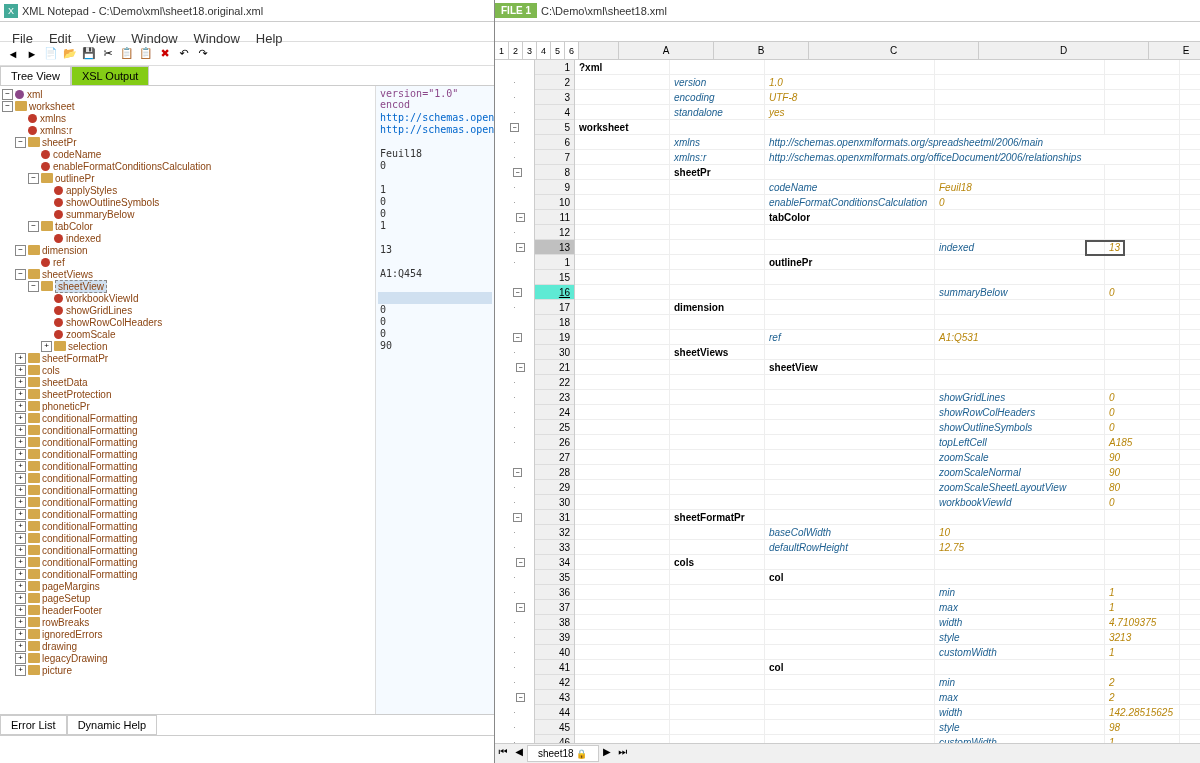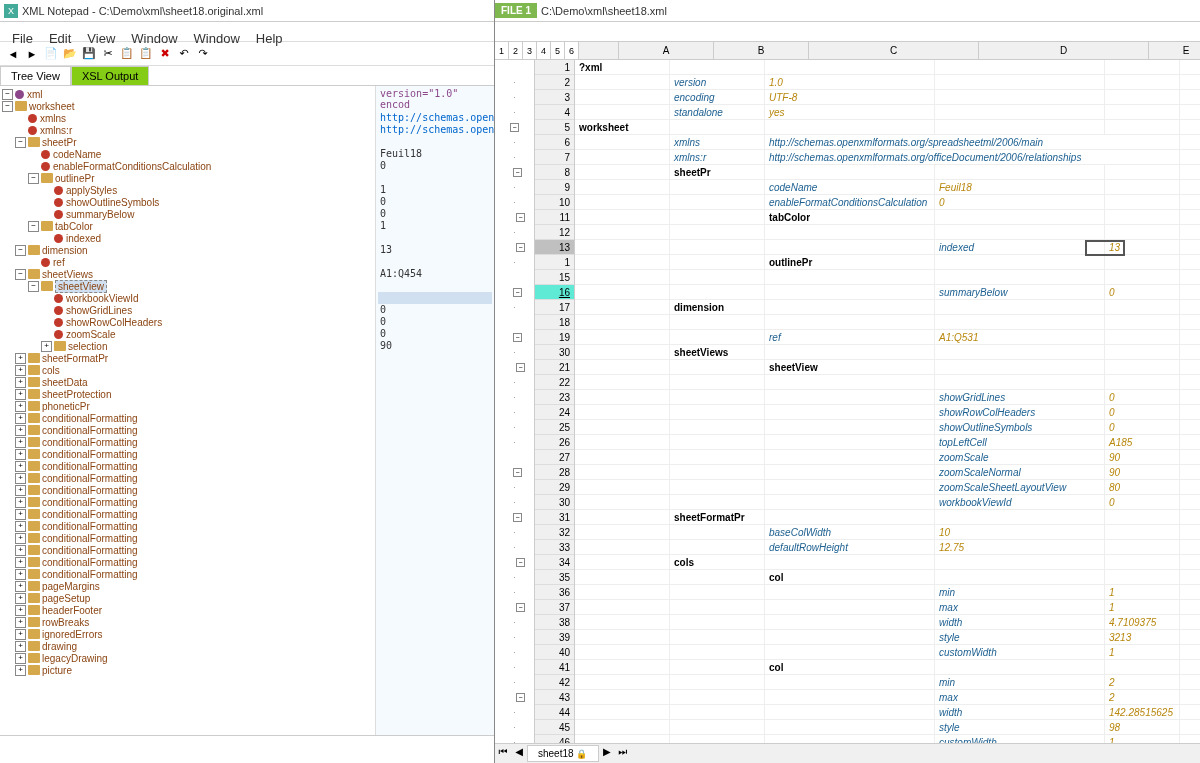--- a/index.html
+++ b/index.html
@@ -471,20 +471,24 @@
         <div class="val-row"></div>
         <div class="val-row"></div>
         <div class="val-row"></div>
         <div class="val-row"></div>
         <div class="val-row"></div>
         <div class="val-row"></div>
         <div class="val-row"></div>
         <div class="val-row"></div>
       </div>
   </div>
+  <div class="bottom-tabs" id="bottom-tabs">
+      <div class="bottom-tab">Error List</div>
+      <div class="bottom-tab">Dynamic Help</div>
+    </div>
   <div style="height:28px;border-top:1px solid #ccc"></div>
 </div>
 
 <div class="right-panel">
   <div class="file-header">
     <span class="file-badge">FILE 1</span>
     <span class="file-path">C:\Demo\xml\sheet18.xml</span>
 
   </div>
   <div class="formula-bar"></div>

